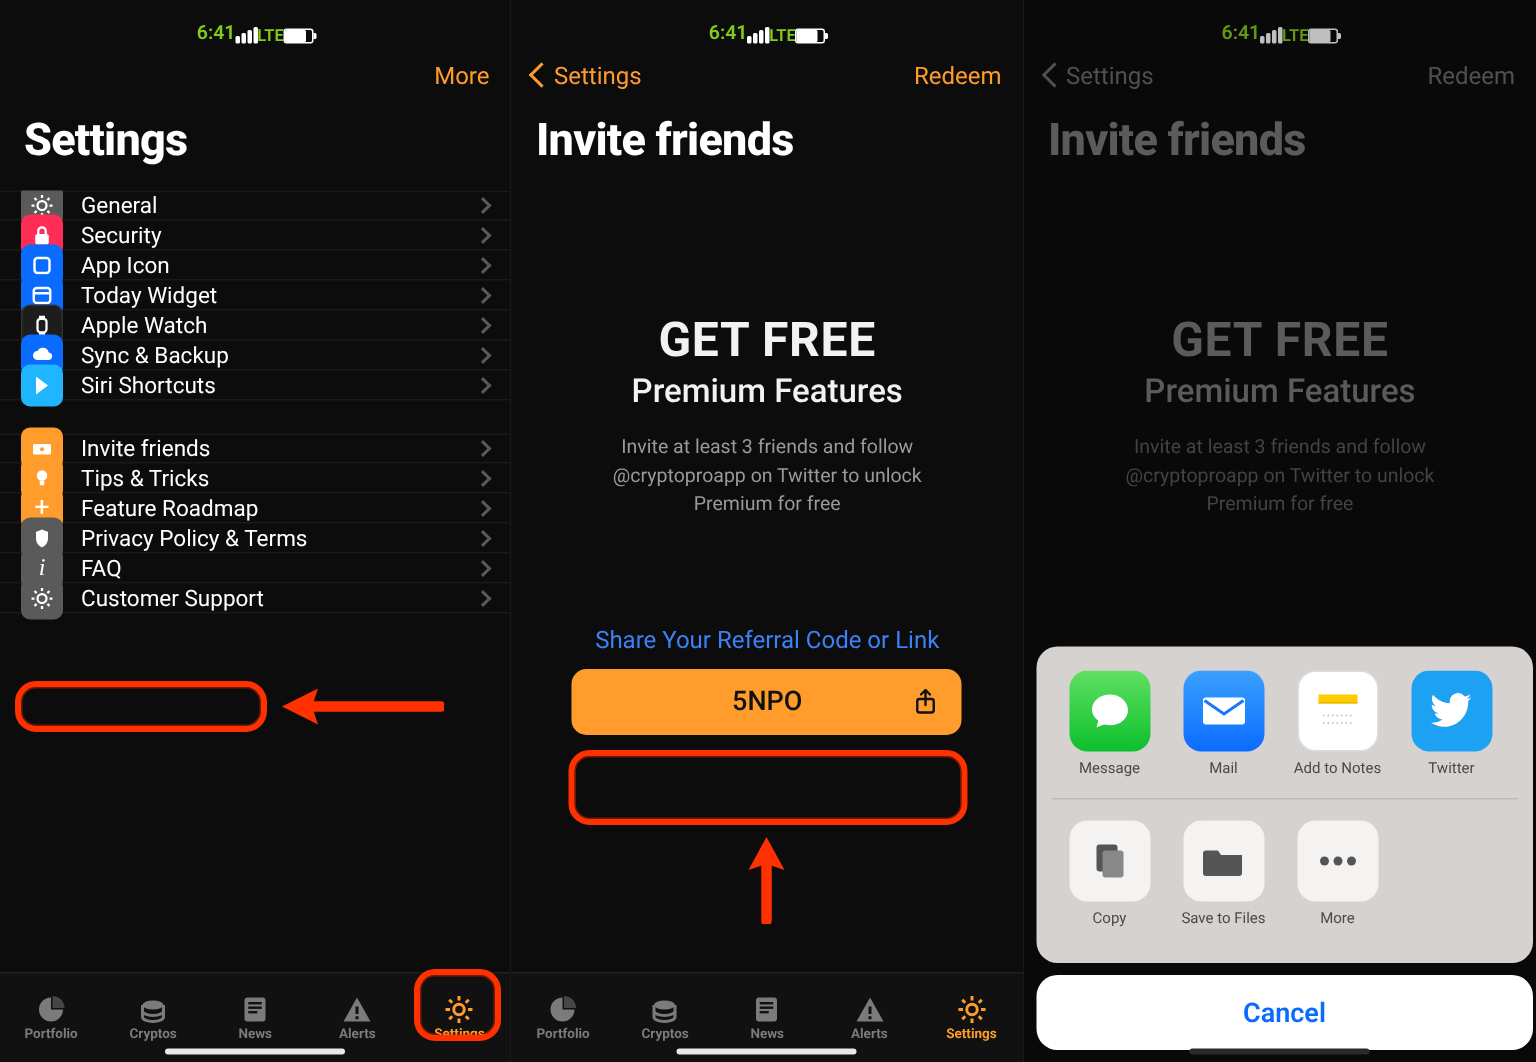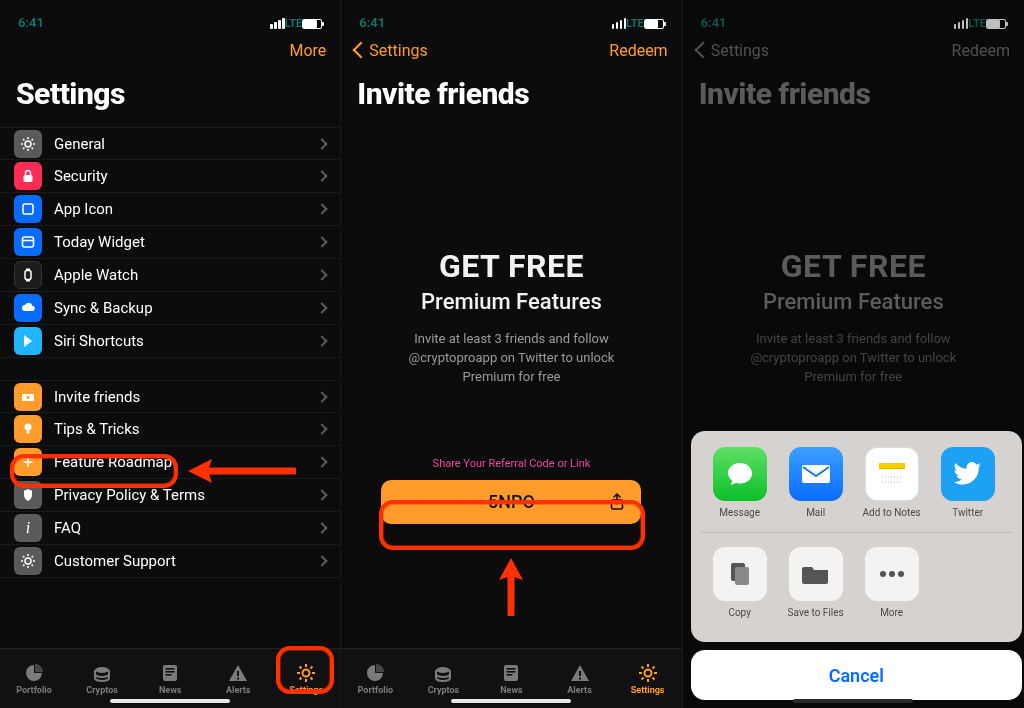--- a/index.html
+++ b/index.html
@@ -2,21 +2,21 @@
 <html><head>
 <meta charset="utf-8">
 <style>
   * { margin:0; padding:0; box-sizing:border-box; font-family:-apple-system,BlinkMacSystemFont,"Segoe UI",Roboto,sans-serif; }
   html,body { width:1024px; height:708px; background:#000; overflow:hidden; }
   .row { display:flex; width:1024px; height:708px; }
   .phone { position:relative; width:341.33px; height:708px; background:#0c0c0c; display:flex; flex-direction:column; border-right:1px solid #1a1a1a; }
   .phone:last-child { border-right:none; }
 
   
-  .status { height:30px; padding:0 18px; display:flex; align-items:flex-end; justify-content:space-between; color:#0f766e; font-size:13px; font-weight:600; }
+  .status { height:30px; padding:0 18px; display:flex; align-items:flex-end; justify-content:center; color:#84cc16; font-size:13px; font-weight:600; }
   .status .right { display:flex; align-items:center; gap:0; font-size:11px; }
   .bars { display:flex; gap:1.5px; align-items:flex-end; }
   .bars span { width:2.5px; background:#fff; border-radius:1px; }
   .bars span:nth-child(1){height:5px;} .bars span:nth-child(2){height:7px;} .bars span:nth-child(3){height:9px;} .bars span:nth-child(4){height:11px;}
   .batt { width:20px; height:10px; border:1px solid #fff; border-radius:2px; position:relative; }
   .batt::after{content:"";position:absolute;right:-3px;top:2.5px;width:2px;height:4px;background:#fff;border-radius:0 1px 1px 0;}
   .batt i{display:block;height:100%;width:75%;background:#fff;border-radius:1px;}
 
   
   .nav { height:40px; display:flex; align-items:center; justify-content:space-between; padding:0 14px; }
@@ -24,21 +24,21 @@
   .nav-left.dim { color:#6b6b6b; }
   .nav-right { color:#ff9c2b; font-size:16px; }
   .nav-right.dim { color:#6b6b6b; }
   .chev-left { width:12px; height:12px; border-left:2px solid currentColor; border-bottom:2px solid currentColor; transform:rotate(45deg); }
 
   .big-title { color:#fff; font-size:30px; font-weight:800; padding:6px 16px 16px; letter-spacing:-.5px; }
   .big-title.dim { color:#7a7a7a; }
 
   
   .list { flex:1; overflow:hidden; }
-  .cell { display:flex; align-items:center; height:33px; padding:0 14px; border-bottom:1px solid rgba(255,255,255,.06); position:relative;justify-content:center; }
+  .cell { display:flex; align-items:center; height:20px; padding:0 14px; border-bottom:1px solid rgba(255,255,255,.06); position:relative;justify-content:center; }
   .cell.first { border-top:1px solid rgba(255,255,255,.06); }
   .cell .ico { width:28px; height:28px; border-radius:6px; margin-right:12px; display:flex; align-items:center; justify-content:center; color:#fff; flex:none; }
   .cell .lbl { flex:1; color:#fff; font-size:15px; }
   .cell .chev { width:8px; height:8px; border-right:2px solid #5a5a5a; border-top:2px solid #5a5a5a; transform:rotate(45deg); }
   .gap { height:22px; }
 
   
   .i-gear{background:#5a5a5a;} .i-lock{background:#ff2d55;} .i-api{background:#ff3b30;font-size:9px;font-weight:700;}
   .i-app{background:#0a6cff;} .i-today{background:#0a6cff;} .i-watch{background:#1d1d1d;border:1px solid #333;}
   .i-cloud{background:#0a6cff;} .i-siri{background:#1fb6ff;} .i-invite{background:#ff9c2b;}
@@ -49,27 +49,27 @@
   .tabbar { height:60px; background:#111; display:flex; border-top:1px solid #222; }
   .tab { flex:1; display:flex; flex-direction:column; align-items:center; justify-content:center; gap:2px; color:#7b7b7b; }
   .tab.active { color:#ff9c2b; }
   .tab .ti { width:24px; height:20px; display:flex; align-items:center; justify-content:center; }
   .tab .tl { font-size:9px;font-weight:bold; }
   .home-ind { position:absolute; bottom:5px; left:50%; transform:translateX(-50%); width:120px; height:4px; background:#e8e8e8; border-radius:3px; }
   .home-ind.dark { background:#2a2a2a; }
 
   
   .promo { flex:1; display:flex; flex-direction:column; align-items:center; text-align:center; padding:0 30px; }
-  .promo .t1 { color:#f2f2f2; font-size:32px; font-weight:700; letter-spacing:.5px; margin-top:120px; }
+  .promo .t1 { color:#f2f2f2; font-size:32px; font-weight:700; letter-spacing:.5px; margin-top:80px; }
   .promo.dim .t1 { color:#7a7a7a; }
   .promo .t2 { color:#f2f2f2; font-size:22px; font-weight:500; margin-top:4px; }
   .promo.dim .t2 { color:#7a7a7a; }
   .promo .t3 { color:#9a9a9a; font-size:13px; line-height:1.45; margin-top:16px; max-width:260px; }
   .promo.dim .t3 { color:#5a5a5a; }
-  .promo .share-lbl { color:#ec4899; font-size:11px; margin-top:70px; }
+  .promo .share-lbl { color:#3b82f6; font-size:16px; margin-top:70px; }
   .code-btn { position:relative; margin-top:10px; width:260px; height:44px; border-radius:10px; background:#ff9c2b; display:flex; align-items:center; justify-content:center; color:#111; font-size:18px; font-weight:500; }
   .code-btn .share-ic { position:absolute; right:16px; }
 
   
   .anno { position:absolute; border:4px solid #ff3100; border-radius:12px; box-shadow:0 0 0 1px rgba(255,49,0,.4) inset; pointer-events:none; }
   .arrow { position:absolute; pointer-events:none; }
 
   
   .backdrop { position:absolute; inset:0; background:rgba(0,0,0,.25); }
   .sheet { position:absolute; left:8px; right:2px; bottom:8px; }

